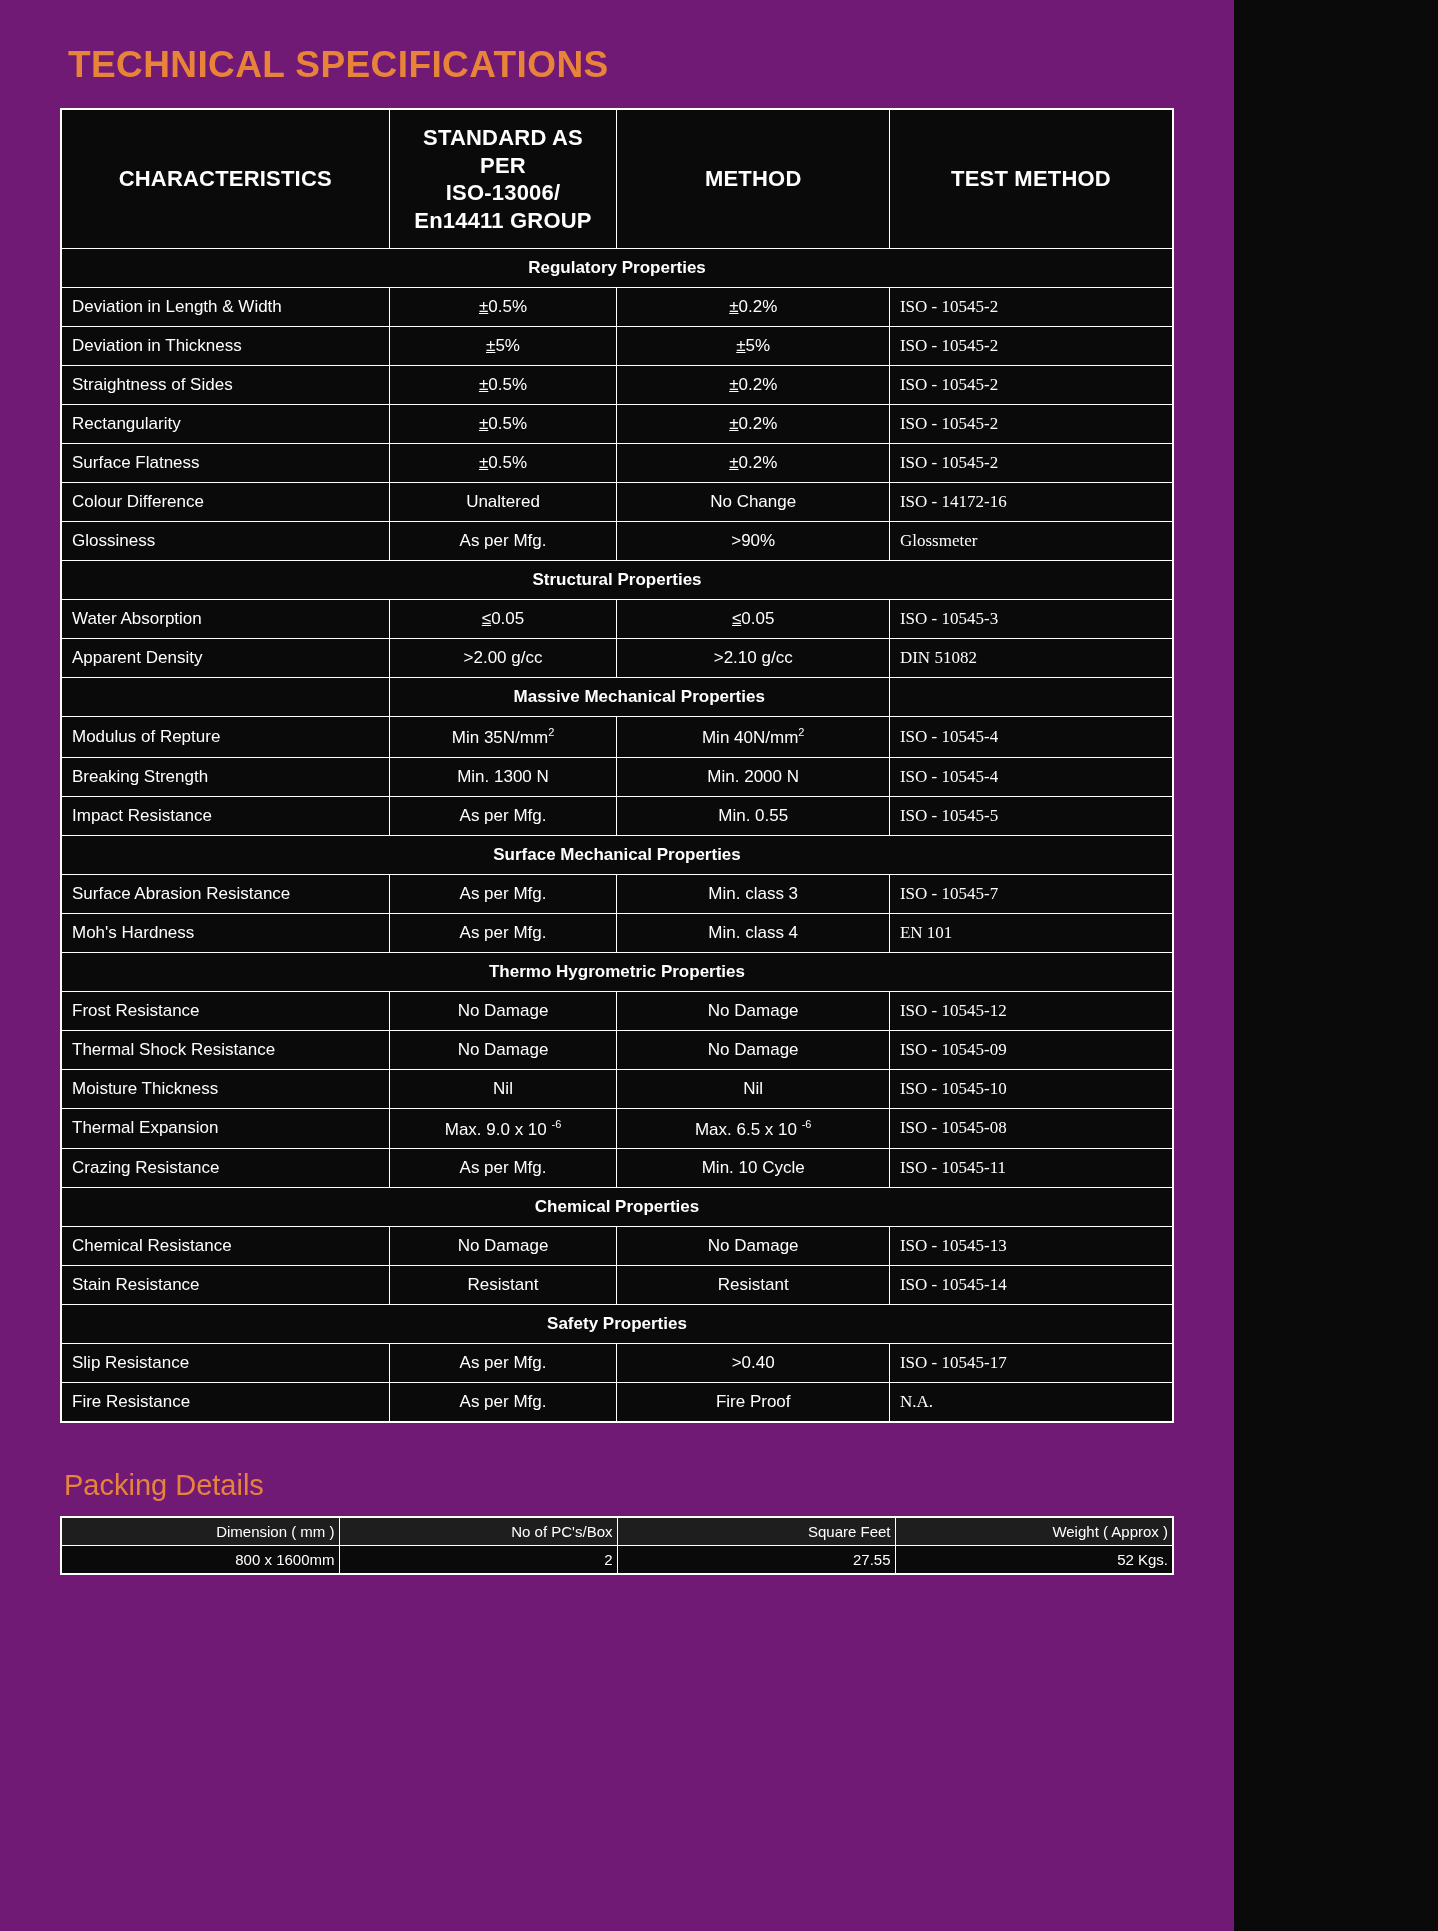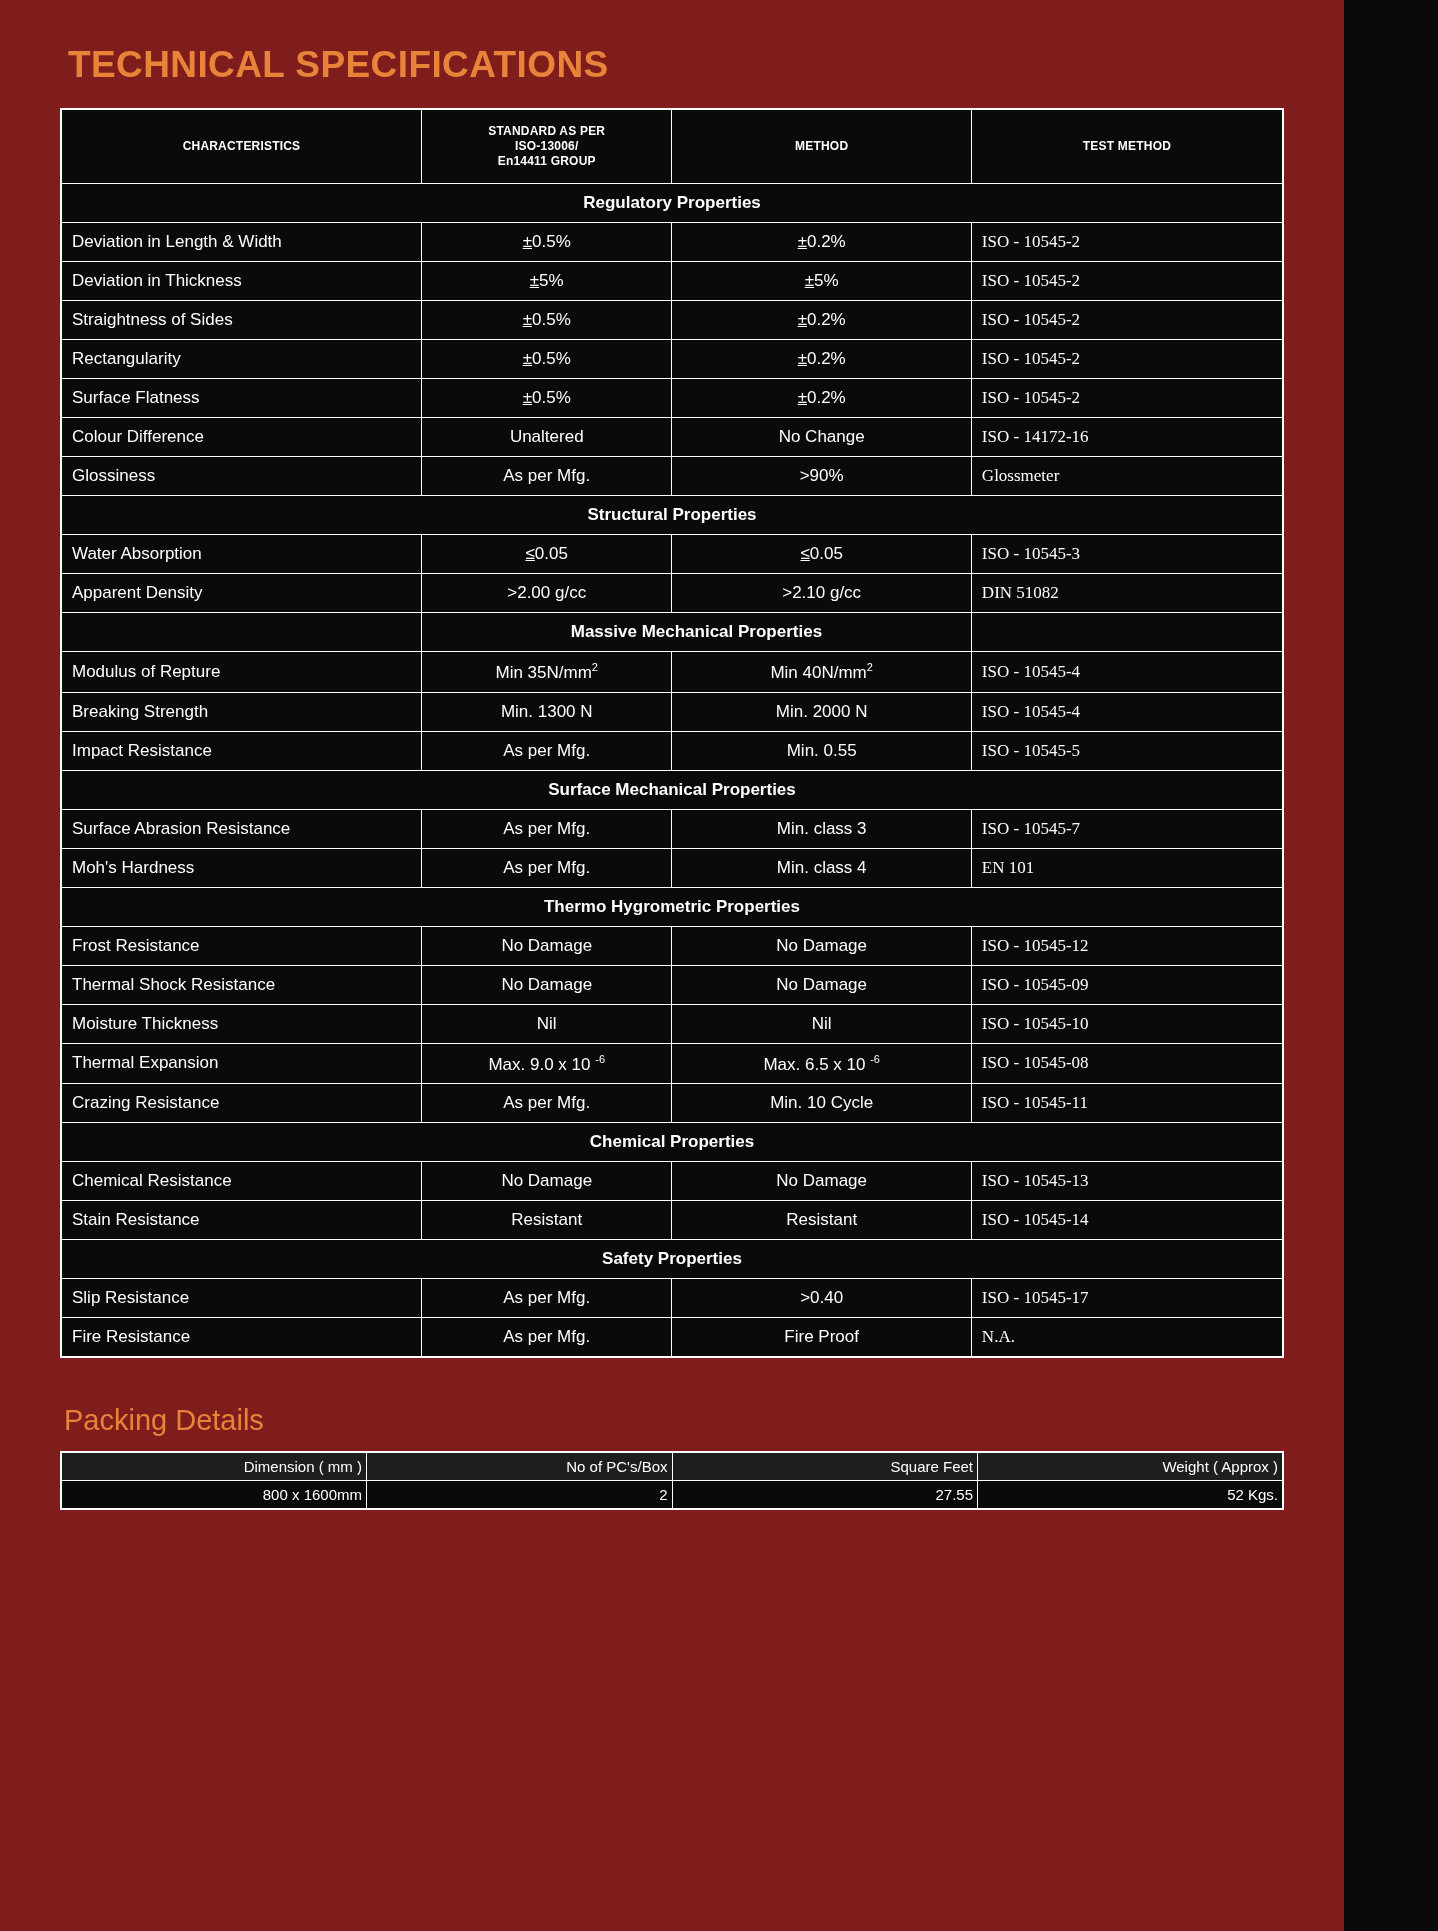--- a/index.html
+++ b/index.html
@@ -3,23 +3,23 @@
 <meta charset="utf-8">
 <style>
   * { box-sizing: border-box; }
   html, body {
     margin: 0;
     padding: 0;
     background: #0a0a0a;
     font-family: "Liberation Sans", sans-serif;
   }
   .page {
-    width: 1344px;
+    width: 1234px;
     min-height: 1931px;
-    background: #7f1d1d;
+    background: #701a75;
     padding: 28px 60px 52px 60px;
     position: relative;
   }
   .main-title {
     color: #e8833a;
     font-size: 37px;
     font-weight: bold;
     letter-spacing: 0.4px;
     margin: 16px 0 22px 8px;
   }
@@ -36,21 +36,21 @@
   table.spec th, table.spec td {
     border: 1px solid #ffffff;
     color: #ffffff;
     font-size: 17px;
     padding: 9px 10px;
     vertical-align: middle;
     background: #0a0a0a;
   }
   table.spec thead th {
     font-weight: bold;
-    font-size: 12px;
+    font-size: 22px;
     text-align: center;
     line-height: 1.25;
     padding: 14px 8px;
     letter-spacing: 0.2px;
   }
   .sec-row td {
     background: #262626;
     text-align: center;
     font-weight: bold;
     font-size: 21px;

